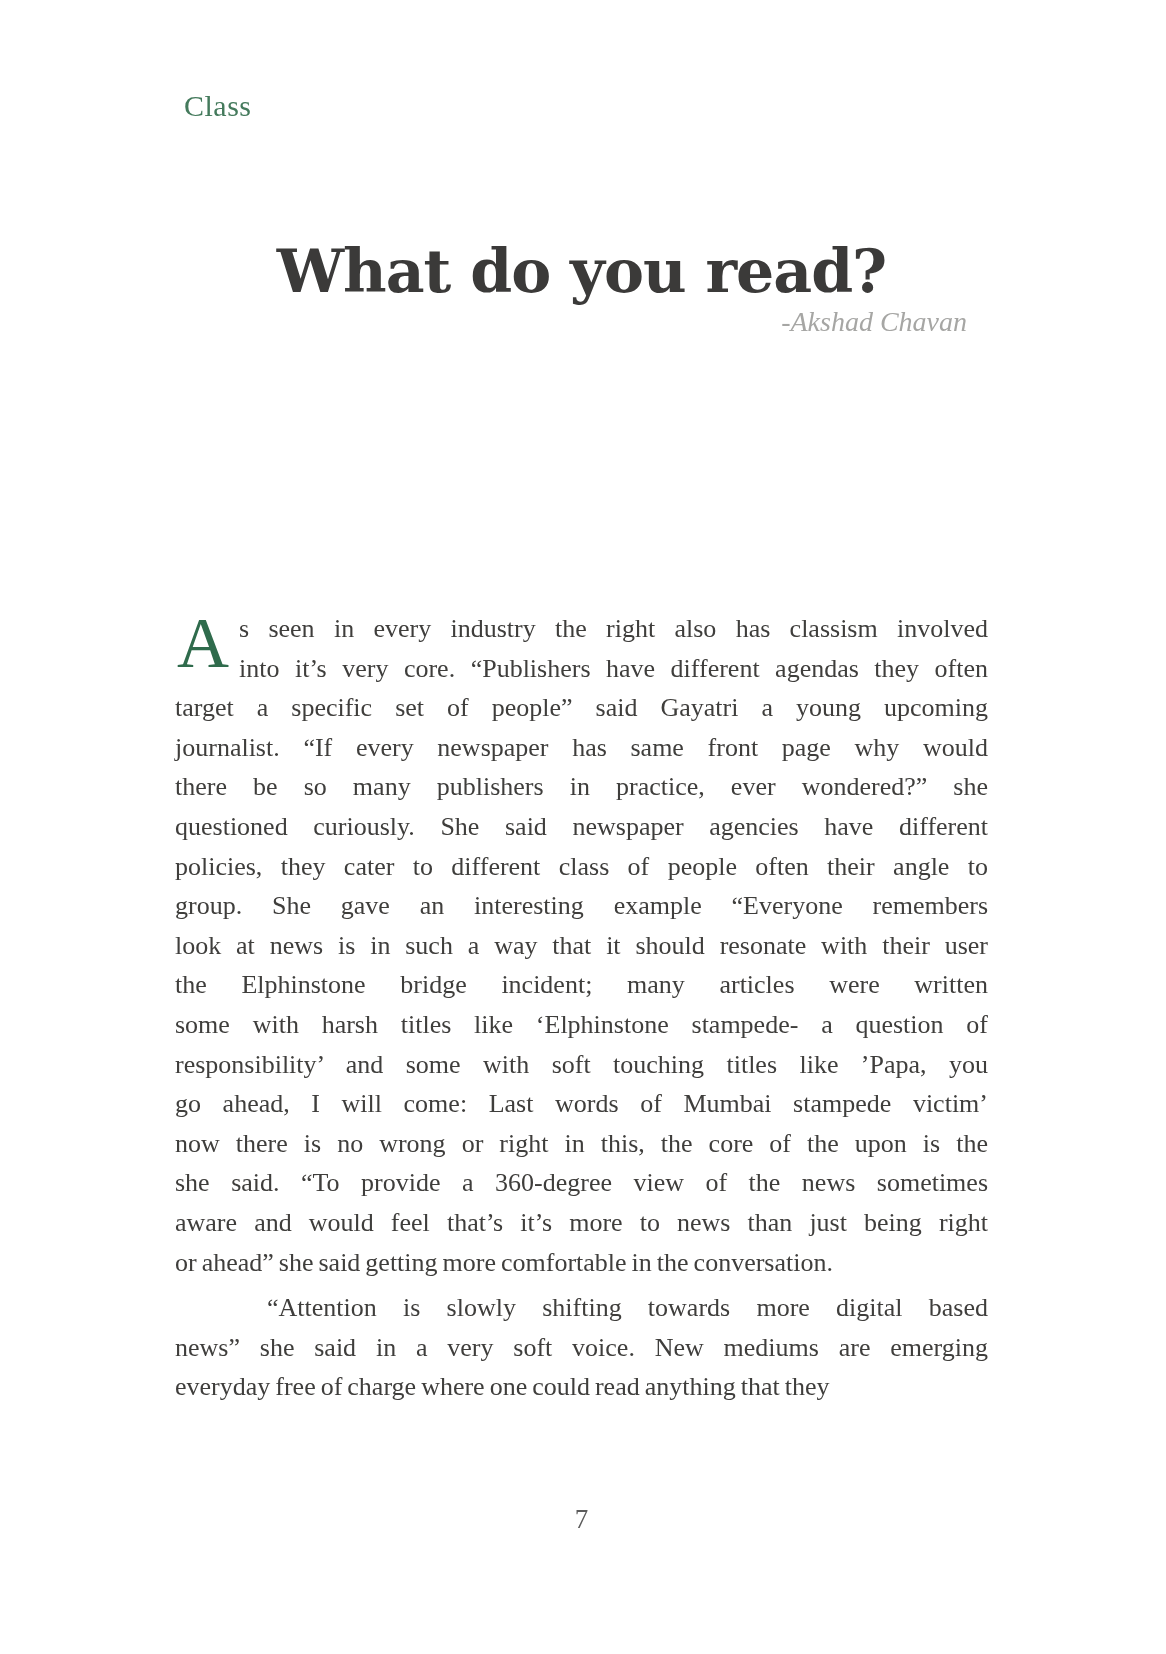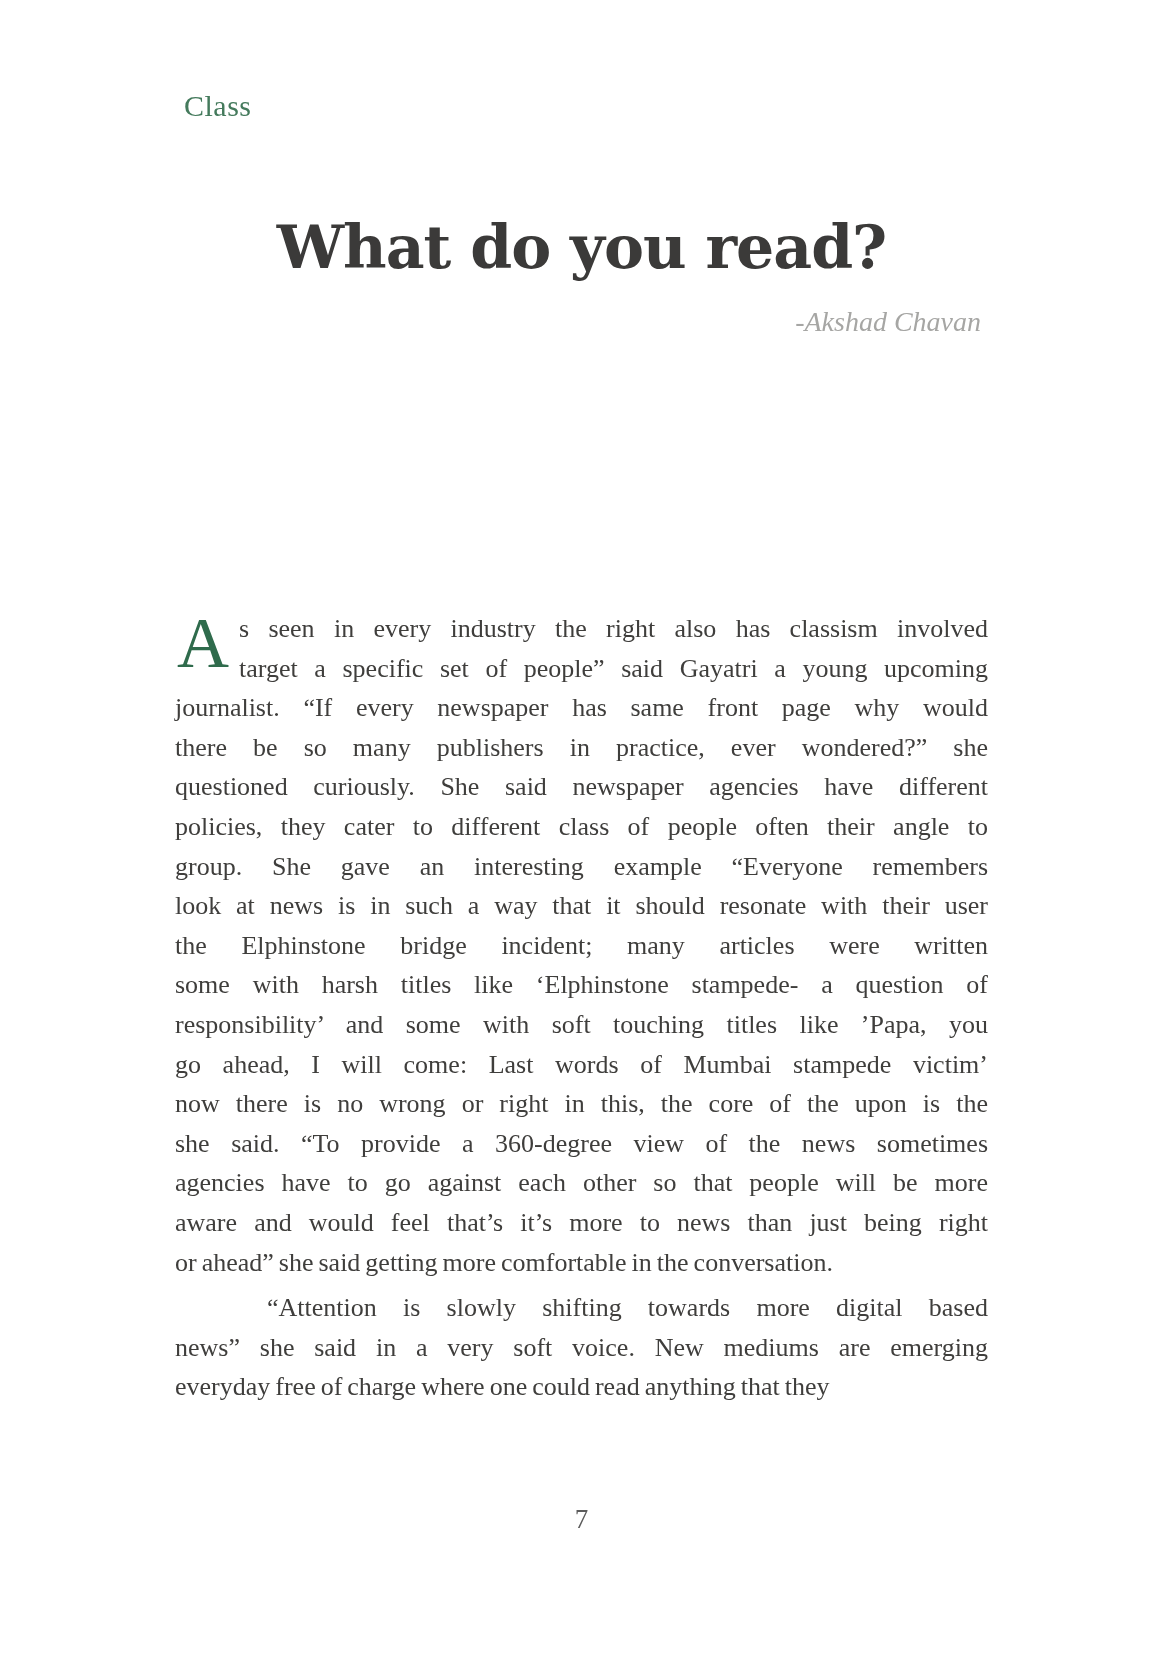--- a/index.html
+++ b/index.html
@@ -24,32 +24,32 @@
     left: 184px;
     top: 90px;
     font-size: 30px;
     line-height: 32px;
     color: var(--label-green);
     letter-spacing: 0.5px;
   }
   .page-title {
     position: absolute;
     left: 175px;
-    top: 212px;
+    top: 236px;
     width: 813px;
     text-align: center;
     font-family: "DejaVu Serif", "Liberation Serif", serif;
     font-size: 60px;
     line-height: 70px;
     letter-spacing: -1px;
     color: #3b3a39;
   }
   .byline {
     position: absolute;
-    left: 175px;
+    left: 161px;
     top: 304px;
     width: 806px;
     text-align: right;
     font-style: italic;
     font-size: 28px;
     line-height: 36px;
     color: var(--byline-gray);
   }
   .body-block {
     position: absolute;
@@ -93,34 +93,34 @@
 
 <div class="page">
   <div class="section-label">Class</div>
   <h1 class="page-title">What do you read?</h1>
   <div class="byline">-Akshad Chavan</div>
 
   <div class="body-block">
     <div class="paragraph">
       <span class="dropcap">A</span>
     <div class="bodyline">s seen in every industry the right also has classism involved</div>
+        <div class="bodyline">into it’s very core. “Publishers have different agendas they often</div>
         <div class="bodyline">target a specific set of people” said Gayatri a young upcoming</div>
         <div class="bodyline">journalist. “If every newspaper has same front page why would</div>
         <div class="bodyline">there be so many publishers in practice, ever wondered?” she</div>
         <div class="bodyline">questioned curiously. She said newspaper agencies have different</div>
         <div class="bodyline">policies, they cater to different class of people often their angle to</div>
         <div class="bodyline">group. She gave an interesting example “Everyone remembers</div>
         <div class="bodyline">look at news is in such a way that it should resonate with their user</div>
         <div class="bodyline">the Elphinstone bridge incident; many articles were written</div>
         <div class="bodyline">some with harsh titles like ‘Elphinstone stampede- a question of</div>
         <div class="bodyline">responsibility’ and some with soft touching titles like ’Papa, you</div>
         <div class="bodyline">go ahead, I will come: Last words of Mumbai stampede victim’</div>
         <div class="bodyline">now there is no wrong or right in this, the core of the upon is the</div>
         <div class="bodyline">she said. “To provide a 360-degree view of the news sometimes</div>
-        <div class="bodyline">agencies have to go against each other so that people will be more</div>
         <div class="bodyline">aware and would feel that’s it’s more to news than just being right</div>
         <div class="bodyline lastline">or ahead” she said getting more comfortable in the conversation.</div>
       </div>
     <div class="paragraph">
         <div class="bodyline indent">“Attention is slowly shifting towards more digital based</div>
         <div class="bodyline">news” she said in a very soft voice. New mediums are emerging</div>
         <div class="bodyline lastline">everyday free of charge where one could read anything that they</div>
       </div>
   </div>
 

